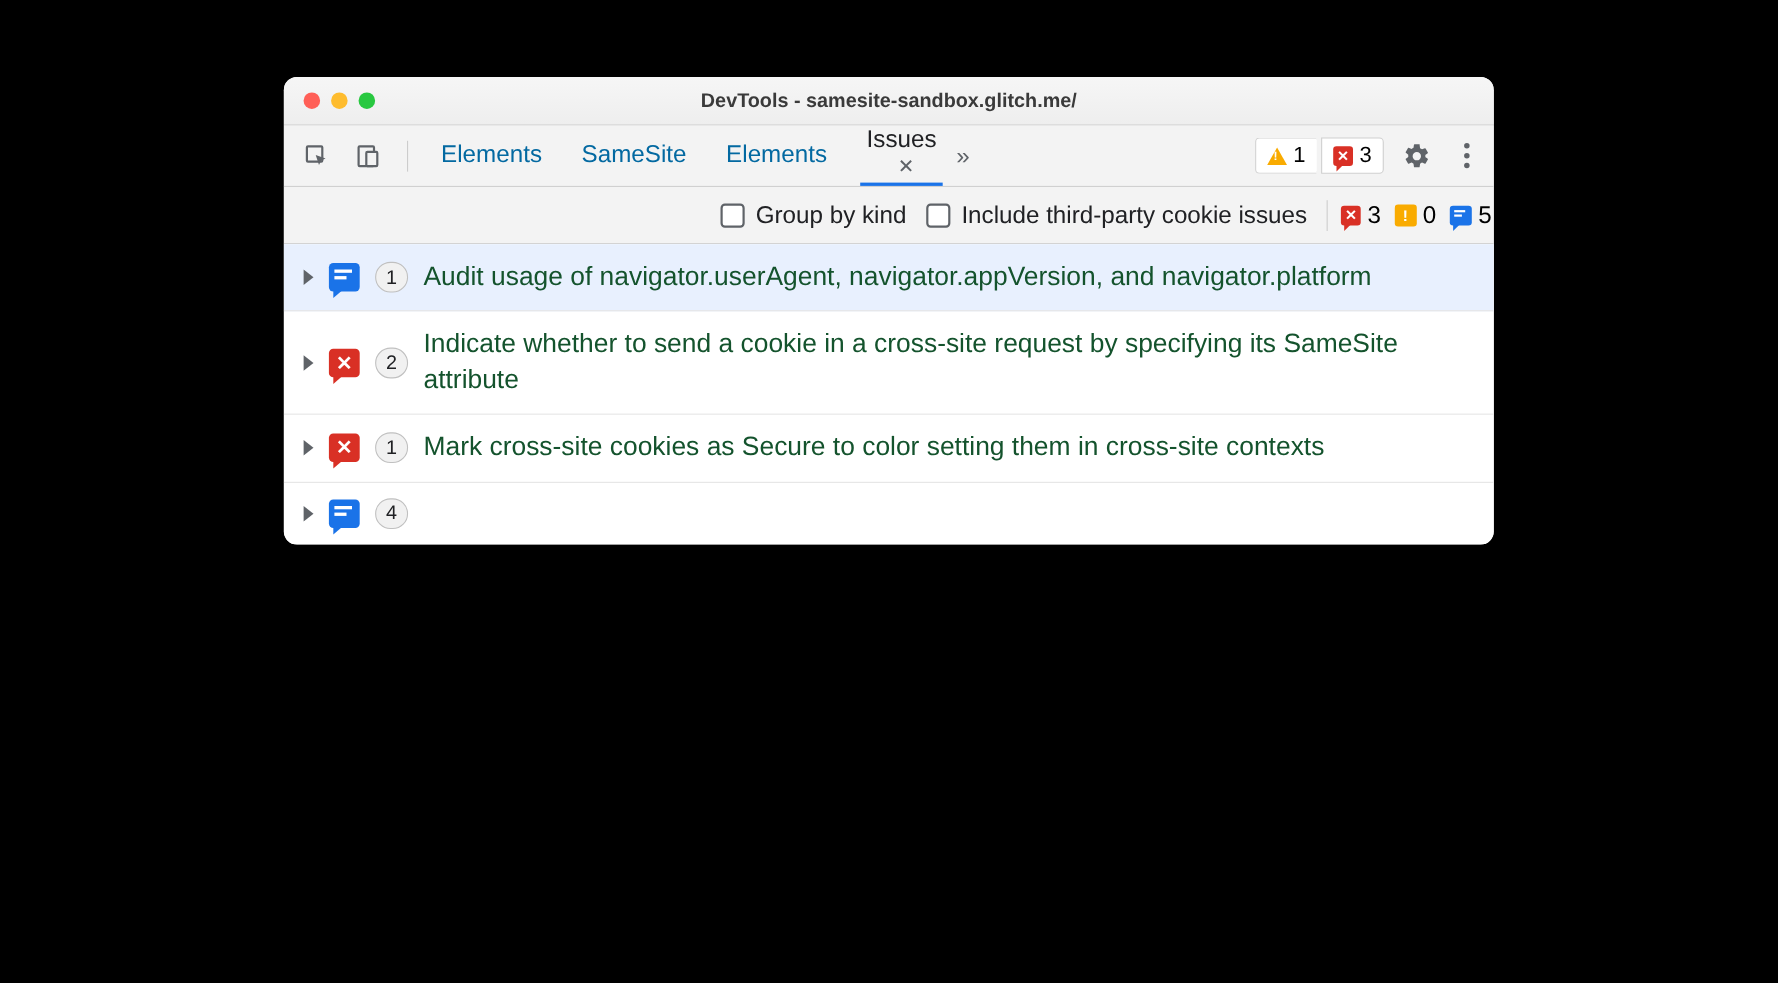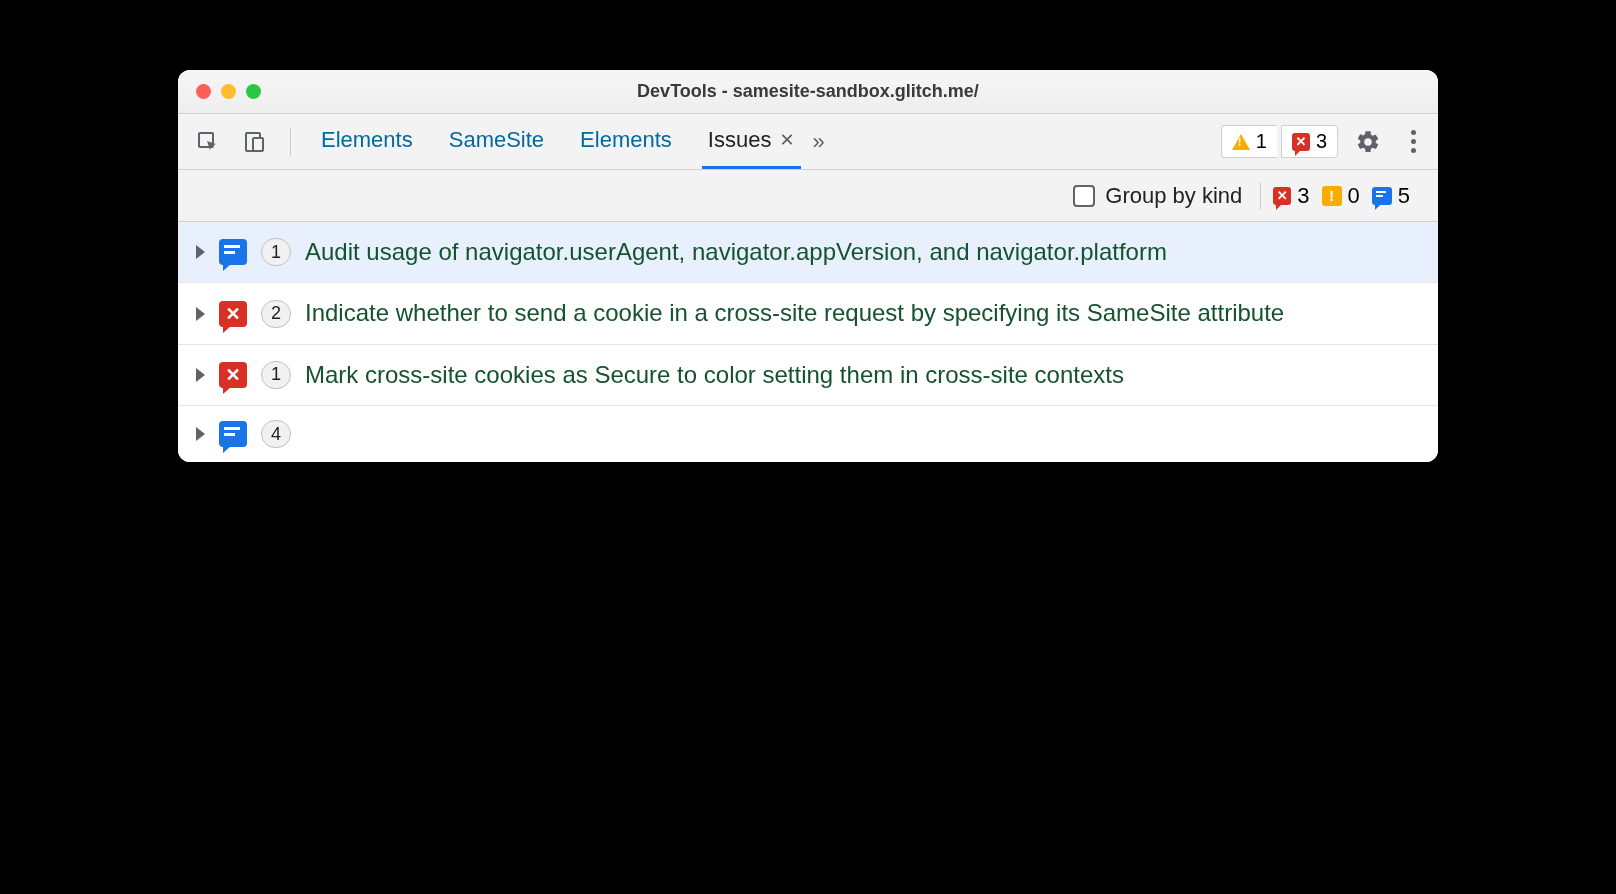--- a/index.html
+++ b/index.html
@@ -6,21 +6,21 @@
   body {
     background: #000;
     font-family: -apple-system, BlinkMacSystemFont, "Segoe UI", Helvetica, Arial, sans-serif;
     display: flex;
     align-items: flex-start;
     justify-content: center;
     min-height: 100vh;
     padding: 70px 0;
   }
   .window {
-    width: 1260px;
+    width: 1100px;
     background: #fff;
     border-radius: 12px;
     overflow: hidden;
     box-shadow: 0 20px 60px rgba(0,0,0,0.5);
   }
   
   .titlebar {
     height: 44px;
     background: linear-gradient(#f6f6f6, #eeeeee);
     border-bottom: 1px solid #d0d0d0;
@@ -68,20 +68,21 @@
     height:100%;
     display:flex;
     align-items:center;
     cursor:pointer;
     border-bottom: 3px solid transparent;
   }
   .tab.active {
     color:#202124;
     font-weight:500;
     border-bottom-color:#1a73e8;
+    flex-direction:column;
   }
   .tab-close {
     margin-left: 8px;
     font-size: 18px;
     color:#5f6368;
   }
   .overflow-chevrons { color:#5f6368; font-size:22px; margin-left: 12px; cursor:pointer;}
   .tb-right { margin-left:auto; display:flex; align-items:center; gap:10px;}
   .counter-group { display:flex; gap:4px; }
   .counter-badge {
@@ -115,21 +116,21 @@
   .kebab { display:flex; flex-direction:column; gap:4px; align-items:center; justify-content:center;width:30px;height:40px;cursor:pointer;border-radius:4px;}
   .kebab span{width:5px;height:5px;border-radius:50%;background:#5f6368;}
 
   
   .filterbar {
     height: 52px;
     background: #f3f3f3;
     border-bottom: 1px solid #d0d0d0;
     display:flex;
     align-items:center;
-    padding: 0 28px;
+    padding: 0 2px;
     justify-content: flex-end;
     gap: 18px;
   }
   .checkbox {
     display:flex; align-items:center; gap:10px; font-size:22px; color:#202124; cursor:pointer;
   }
   .checkbox .box {
     width:22px;height:22px;border:2px solid #5f6368;border-radius:4px;background:#fff;
   }
   .counters-right { display:flex; align-items:center; gap:12px; font-size:22px; font-weight:500;}
@@ -256,20 +257,24 @@
           <span></span>
       </div>
     </div>
   </div>
 
   <div class="filterbar">
     <label class="checkbox">
       <span class="box"></span>
       <span>Group by kind</span>
     </label>
+    <label class="checkbox">
+      <span class="box"></span>
+      <span>Include third-party cookie issues</span>
+    </label>
     <div class="counters-right">
       <div class="divider"></div>
       <div class="chip-icon-text">
         <span class="err-sq with-tail">✕</span>
         <span>3</span>
       </div>
       <div class="chip-icon-text">
         <span class="warn-sq">!</span>
         <span>0</span>
       </div>

